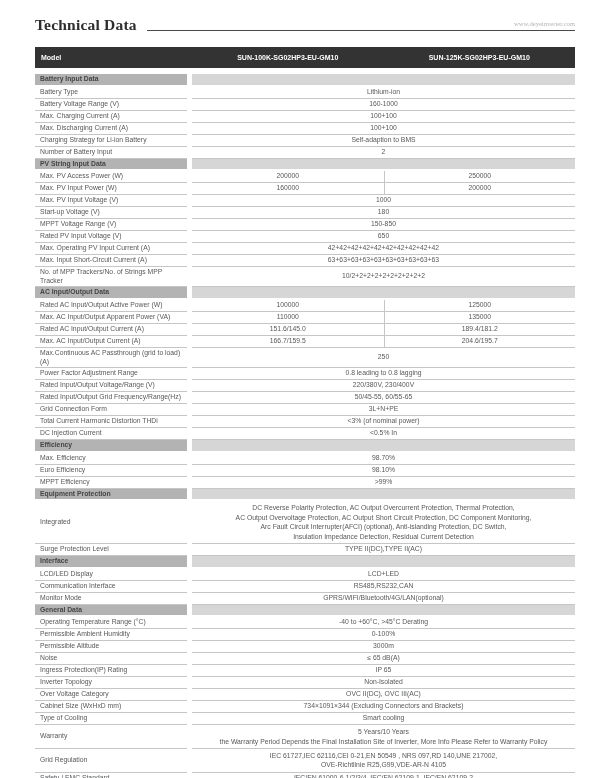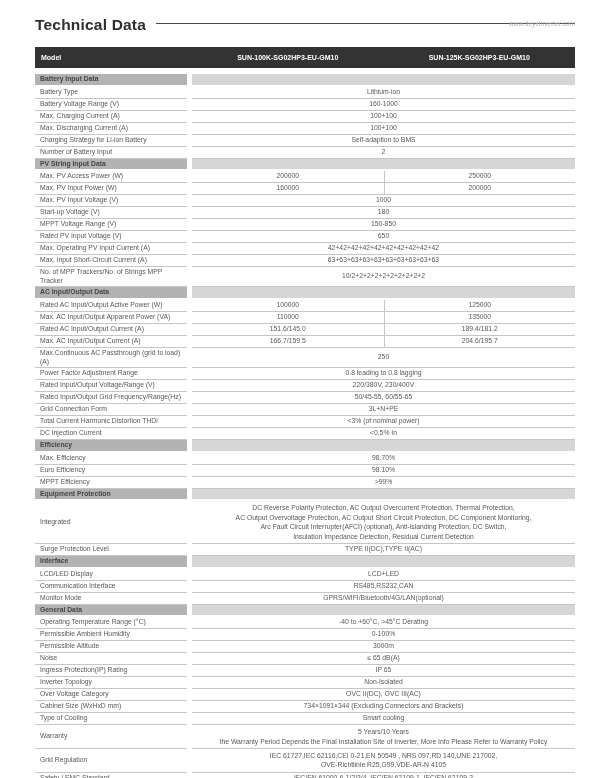--- a/index.html
+++ b/index.html
@@ -12,21 +12,21 @@
     --c-title:#2e2e2e;
     --c-site:#b3b3b3;
   }
   *{margin:0;padding:0;box-sizing:border-box;}
   html,body{background:#fff;}
   .page{
     width:606px;height:778px;background:#ffffff;position:relative;overflow:hidden;
     font-family:"Liberation Sans",sans-serif;color:var(--c-text);
   }
   .header{position:absolute;left:35px;right:31px;top:16px;}
-  .titlebar{display:flex;align-items:center;position:relative;}
+  .titlebar{display:flex;align-items:flex-end;position:relative;font-family:Liberation Serif, serif;}
   .title{font-size:15.5px;font-weight:bold;color:var(--c-title);letter-spacing:0.2px;}
   .rule{flex:1;border-bottom:1.8px solid #4a4a4a;margin:0 0 3px 10px;}
   .site{position:absolute;right:0;bottom:7px;font-size:6.6px;color:var(--c-site);}
   .modelbar{
     position:absolute;left:35px;right:31px;top:47px;height:21px;
     background:var(--c-bar);color:#ffffff;
     display:grid;grid-template-columns:157px 1fr 1fr;align-items:center;
     font-size:7px;font-weight:bold;
   }
   .modelbar .mlabel{padding-left:6px;}

